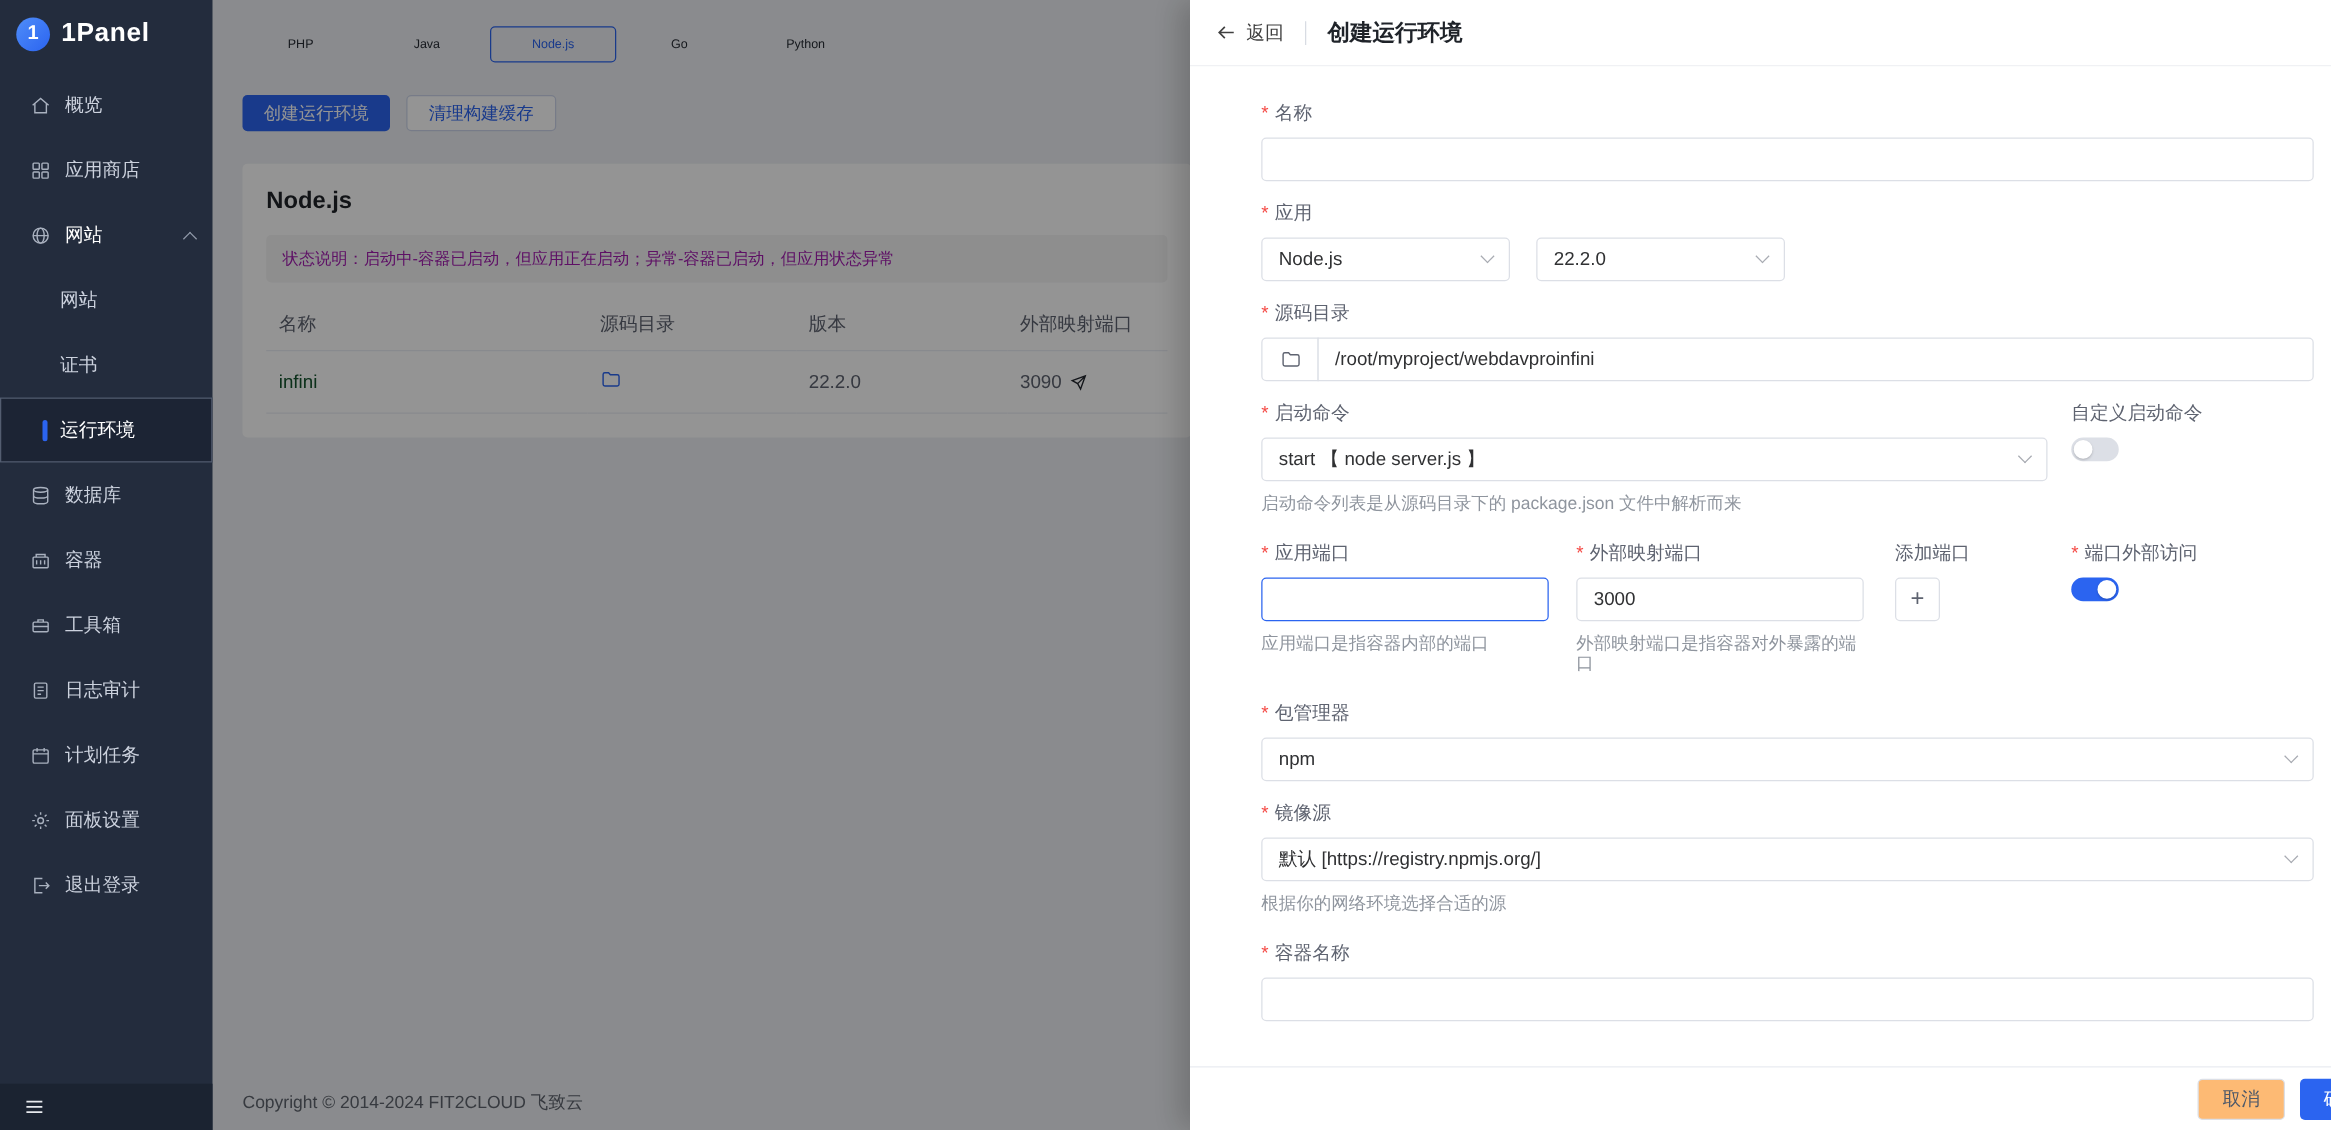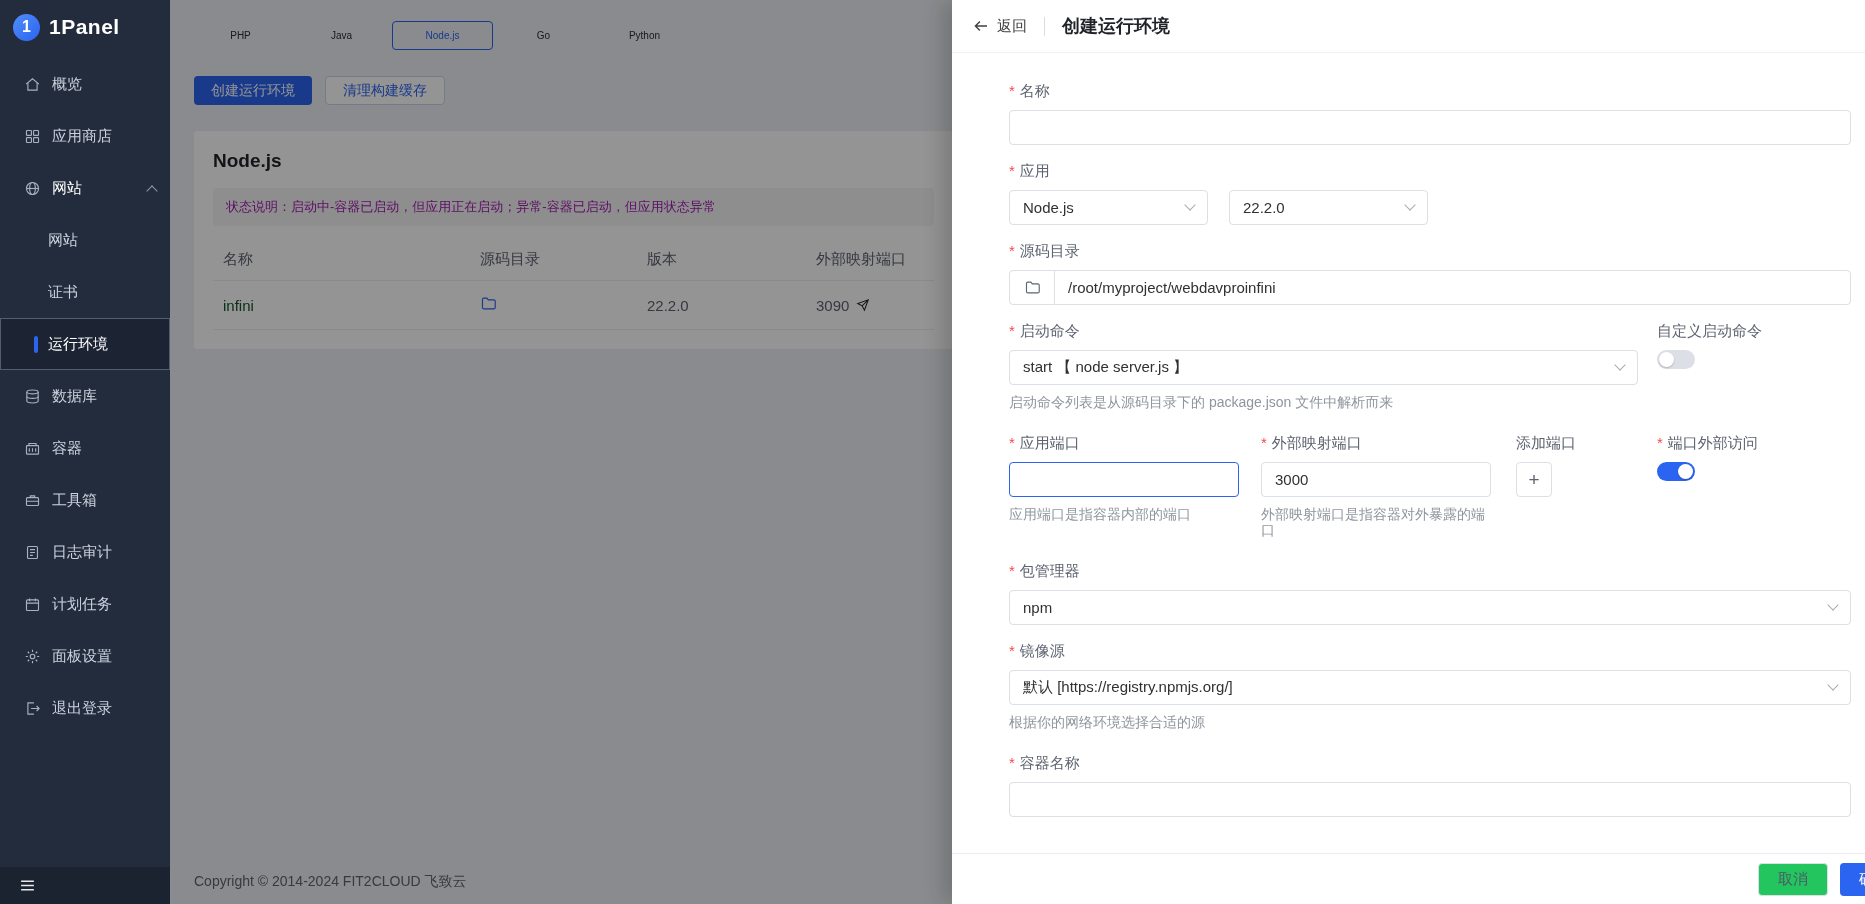--- a/index.html
+++ b/index.html
@@ -83,21 +83,21 @@
   .toggle .knob { position:absolute; top:2px; left:2px; width:15px; height:15px; border-radius:50%; background:#fff; box-shadow:0 1px 2px rgba(0,0,0,.2); }
   .toggle.on { background:#2b64f0; }
   .toggle.on .knob { left:auto; right:2px; }
   .ports { display:flex; }
   .pc1 { width:230px; margin-right:22px; }
   .pc2 { width:230px; margin-right:25px; }
   .pc3 { width:116px; margin-right:25px; }
   .pc4 { flex:1; }
   .addbtn { width:36px; height:35px; border:1px solid #dcdfe6; border-radius:4px; background:#fff; color:#5e6370; font-size:19px; display:flex; align-items:center; justify-content:center; cursor:pointer; }
   .d-footer { flex:none; height:51px; border-top:1px solid #e9ecf1; display:flex; align-items:center; justify-content:flex-end; gap:12px; padding-left:16px; }
-  .btn-cancel { height:33px; padding:0 19px; border:1px solid #dcdfe6; border-radius:4px; background:#22c55e; color:#4e5969; font-size:15px; cursor:pointer; font-family:inherit; }
+  .btn-cancel { height:33px; padding:0 19px; border:1px solid #dcdfe6; border-radius:4px; background:#fdba74; color:#4e5969; font-size:15px; cursor:pointer; font-family:inherit; }
   .btn-confirm { height:33px; padding:0 19px; border:none; border-radius:4px; background:#2b64f0; color:#fff; font-size:15px; cursor:pointer; font-family:inherit; }
 </style>
 </head>
 <body>
 
 <div class="app">
 
   <aside class="sidebar">
     <div class="logo">
       <span class="logo-badge">1</span>

